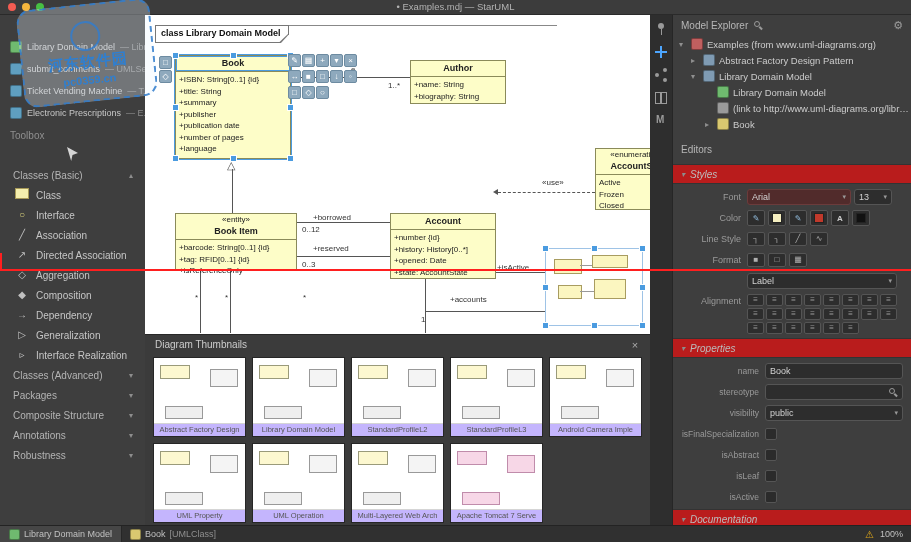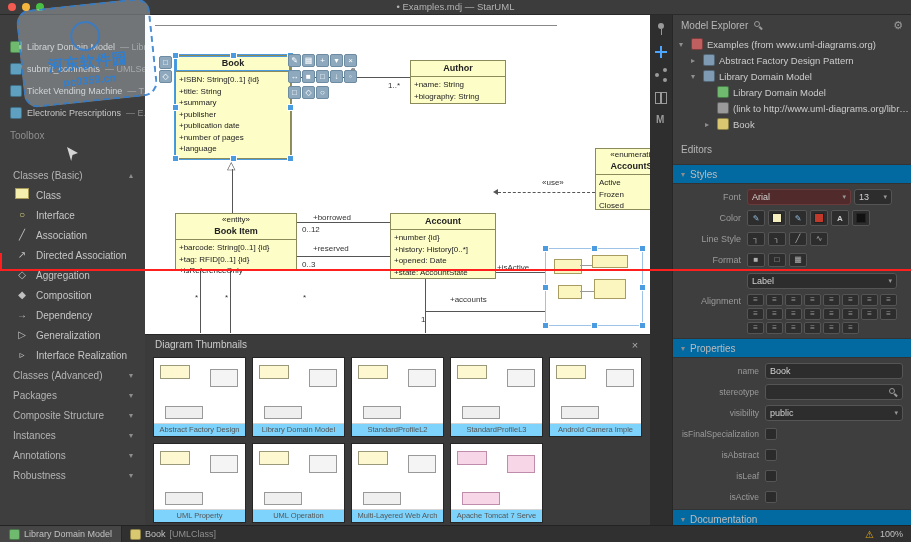--- a/index.html
+++ b/index.html
@@ -78,21 +78,21 @@
   .thumbs-close{position:absolute;right:8px;top:0;width:14px;text-align:center;color:#aaa;font-size:11px;}
   .thumbs-close::before{content:"×";}
   .thumb-grid{display:grid;grid-template-columns:repeat(5,93px);gap:6px;padding:2px 8px;}
   .thumb-card{position:relative;height:78px;background:#ffffff;border:1px solid #262626;overflow:hidden;}
   .thumb-sketch{position:absolute;left:0;right:0;top:0;bottom:12px;}
   .thumb-sketch i{position:absolute;background:#fdf8d0;border:1px solid #9a9a7a;}
   .thumb-sketch i:nth-child(1){left:6px;top:7px;width:28px;height:12px;}
   .thumb-sketch i:nth-child(2){right:7px;top:11px;width:26px;height:16px;background:#f4f4f4;border-color:#999;}
   .thumb-sketch i:nth-child(3){left:11px;bottom:5px;width:36px;height:11px;background:#efefef;border-color:#999;}
   .thumb-card.pink .thumb-sketch i{background:#f7d7e7;border-color:#c08cab;}
-  .thumb-label{position:absolute;left:0;right:0;bottom:0;height:12px;background:#7dd3fc;border-top:1px solid #d5d5d5;
+  .thumb-label{position:absolute;left:0;right:0;bottom:0;height:12px;background:#c4b5fd;border-top:1px solid #d5d5d5;
                font-size:7.5px;line-height:12px;color:#555;text-align:center;white-space:nowrap;overflow:hidden;}
   
   .strip{position:absolute;left:650px;top:14px;width:23px;bottom:16px;background:#2e2e2e;border-right:1px solid #262626;
          display:flex;flex-direction:column;align-items:center;padding-top:8px;gap:9px;box-sizing:border-box;}
   .si{width:14px;height:14px;position:relative;}
   .si-pin::before{content:"";position:absolute;left:4px;top:1px;width:6px;height:6px;border-radius:50%;background:#9a9a9a;}
   .si-pin::after{content:"";position:absolute;left:6.5px;top:7px;width:1.5px;height:6px;background:#9a9a9a;}
   .si-cross::before{content:"";position:absolute;left:6px;top:1px;width:2px;height:12px;background:#4da6ff;}
   .si-cross::after{content:"";position:absolute;left:1px;top:6px;width:12px;height:2px;background:#4da6ff;}
   .si-share::before{content:"";position:absolute;left:1px;top:5px;width:4px;height:4px;border-radius:50%;background:#9a9a9a;
@@ -109,22 +109,22 @@
   .gear{margin-left:auto;color:#9a9a9a;font-size:11px;}
   .gear::before{content:"⚙";}
   .tree-row{height:16px;display:flex;align-items:center;gap:4px;white-space:nowrap;overflow:hidden;}
   .d0{padding-left:6px;} .d1{padding-left:18px;} .d2{padding-left:32px;}
   .exp{width:8px;font-size:8px;color:#8f8f8f;flex:0 0 auto;}
   .exp.open::before{content:"▾";} .exp.closed::before{content:"▸";}
   .ticon{width:10px;height:10px;border-radius:2px;flex:0 0 auto;border:1px solid rgba(0,0,0,.35);}
   .ti-proj{background:#c05f5f;} .ti-model{background:#7f9bb3;} .ti-diag{background:#6fba6f;}
   .ti-link{background:#9a9a9a;} .ti-class{background:#d9c870;}
   .tlabel{font-size:9.5px;color:#cccccc;overflow:hidden;text-overflow:ellipsis;}
-  .sec-header{height:18px;background:#0369a1;border-top:1px solid #333;border-bottom:1px solid #333;
-              display:flex;align-items:center;gap:5px;padding:0 8px;color:#bcbcbc;font-size:10px;margin-top:4px;}
+  .sec-header{height:18px;background:#b91c1c;border-top:1px solid #333;border-bottom:1px solid #333;
+              display:flex;align-items:center;gap:5px;padding:0 8px;color:#bcbcbc;font-size:10px;margin-top:4px;font-style:italic;}
   .sec-chev{font-size:8px;color:#8d8d8d;} .sec-chev::before{content:"▾";}
   .style-row{display:flex;align-items:center;margin:5px 8px 0 0;min-height:16px;}
   .style-label{width:68px;flex:0 0 auto;text-align:right;margin-right:6px;color:#9a9a9a;font-size:9px;}
   .prop-label{width:86px;flex:0 0 auto;text-align:right;margin-right:6px;color:#9a9a9a;font-size:8.5px;}
   .controls{display:flex;align-items:center;gap:3px;flex:1;min-width:0;}
   .select,.field{background:#2d2d2d;border:1px solid #555;border-radius:3px;height:16px;display:flex;align-items:center;
           padding:0 4px;color:#d2d2d2;font-size:9px;box-sizing:border-box;}
   .select::after{content:"▾";margin-left:auto;font-size:7px;color:#999;padding-left:4px;}
   .select.maroon{background:#512b2b;border-color:#6b3b3b;}
   .swatch{width:16px;height:14px;background:#2d2d2d;border:1px solid #555;border-radius:2px;display:flex;align-items:center;justify-content:center;}
@@ -243,36 +243,35 @@
       <span class="chev down" data-name="expand-icon"></span>
     </div>
     <div class="section-header" data-name="section-packages">
       <span data-name="section-label">Packages</span>
       <span class="chev down" data-name="expand-icon"></span>
     </div>
     <div class="section-header" data-name="section-composite-structure">
       <span data-name="section-label">Composite Structure</span>
       <span class="chev down" data-name="expand-icon"></span>
     </div>
-    <div class="section-header" data-name="section-instances">
-      <span data-name="section-label">Instances</span>
-      <span class="chev down" data-name="expand-icon"></span>
-    </div>
     <div class="section-header" data-name="section-annotations">
       <span data-name="section-label">Annotations</span>
       <span class="chev down" data-name="expand-icon"></span>
     </div>
     <div class="section-header" data-name="section-robustness">
       <span data-name="section-label">Robustness</span>
       <span class="chev down" data-name="expand-icon"></span>
     </div>
   </div>
 
   <div class="canvas" data-name="diagram-canvas">
     <div class="frame-top" data-name="diagram-frame-border"></div>
+    <div class="frame-tab" data-name="diagram-frame-tab">
+      <div class="frame-tab-in" data-name="diagram-frame-title">class Library Domain Model</div>
+    </div>
 
     <div class="hline" style="left:146px;top:63px;width:119px;" data-name="association-line"></div>
     <div class="dlabel" style="left:206px;top:51px;" data-name="association-name-label">e</div>
     <div class="dlabel" style="left:243px;top:67px;" data-name="multiplicity-label">1..*</div>
 
     <div class="gen-arrow" style="left:82px;top:146px;" data-name="generalization-arrow-icon"></div>
     <div class="vline" style="left:87px;top:155px;height:44px;" data-name="generalization-line"></div>
 
     <div class="hline" style="left:152px;top:208px;width:93px;" data-name="association-line"></div>
     <div class="hline" style="left:152px;top:242px;width:93px;" data-name="association-line"></div>

